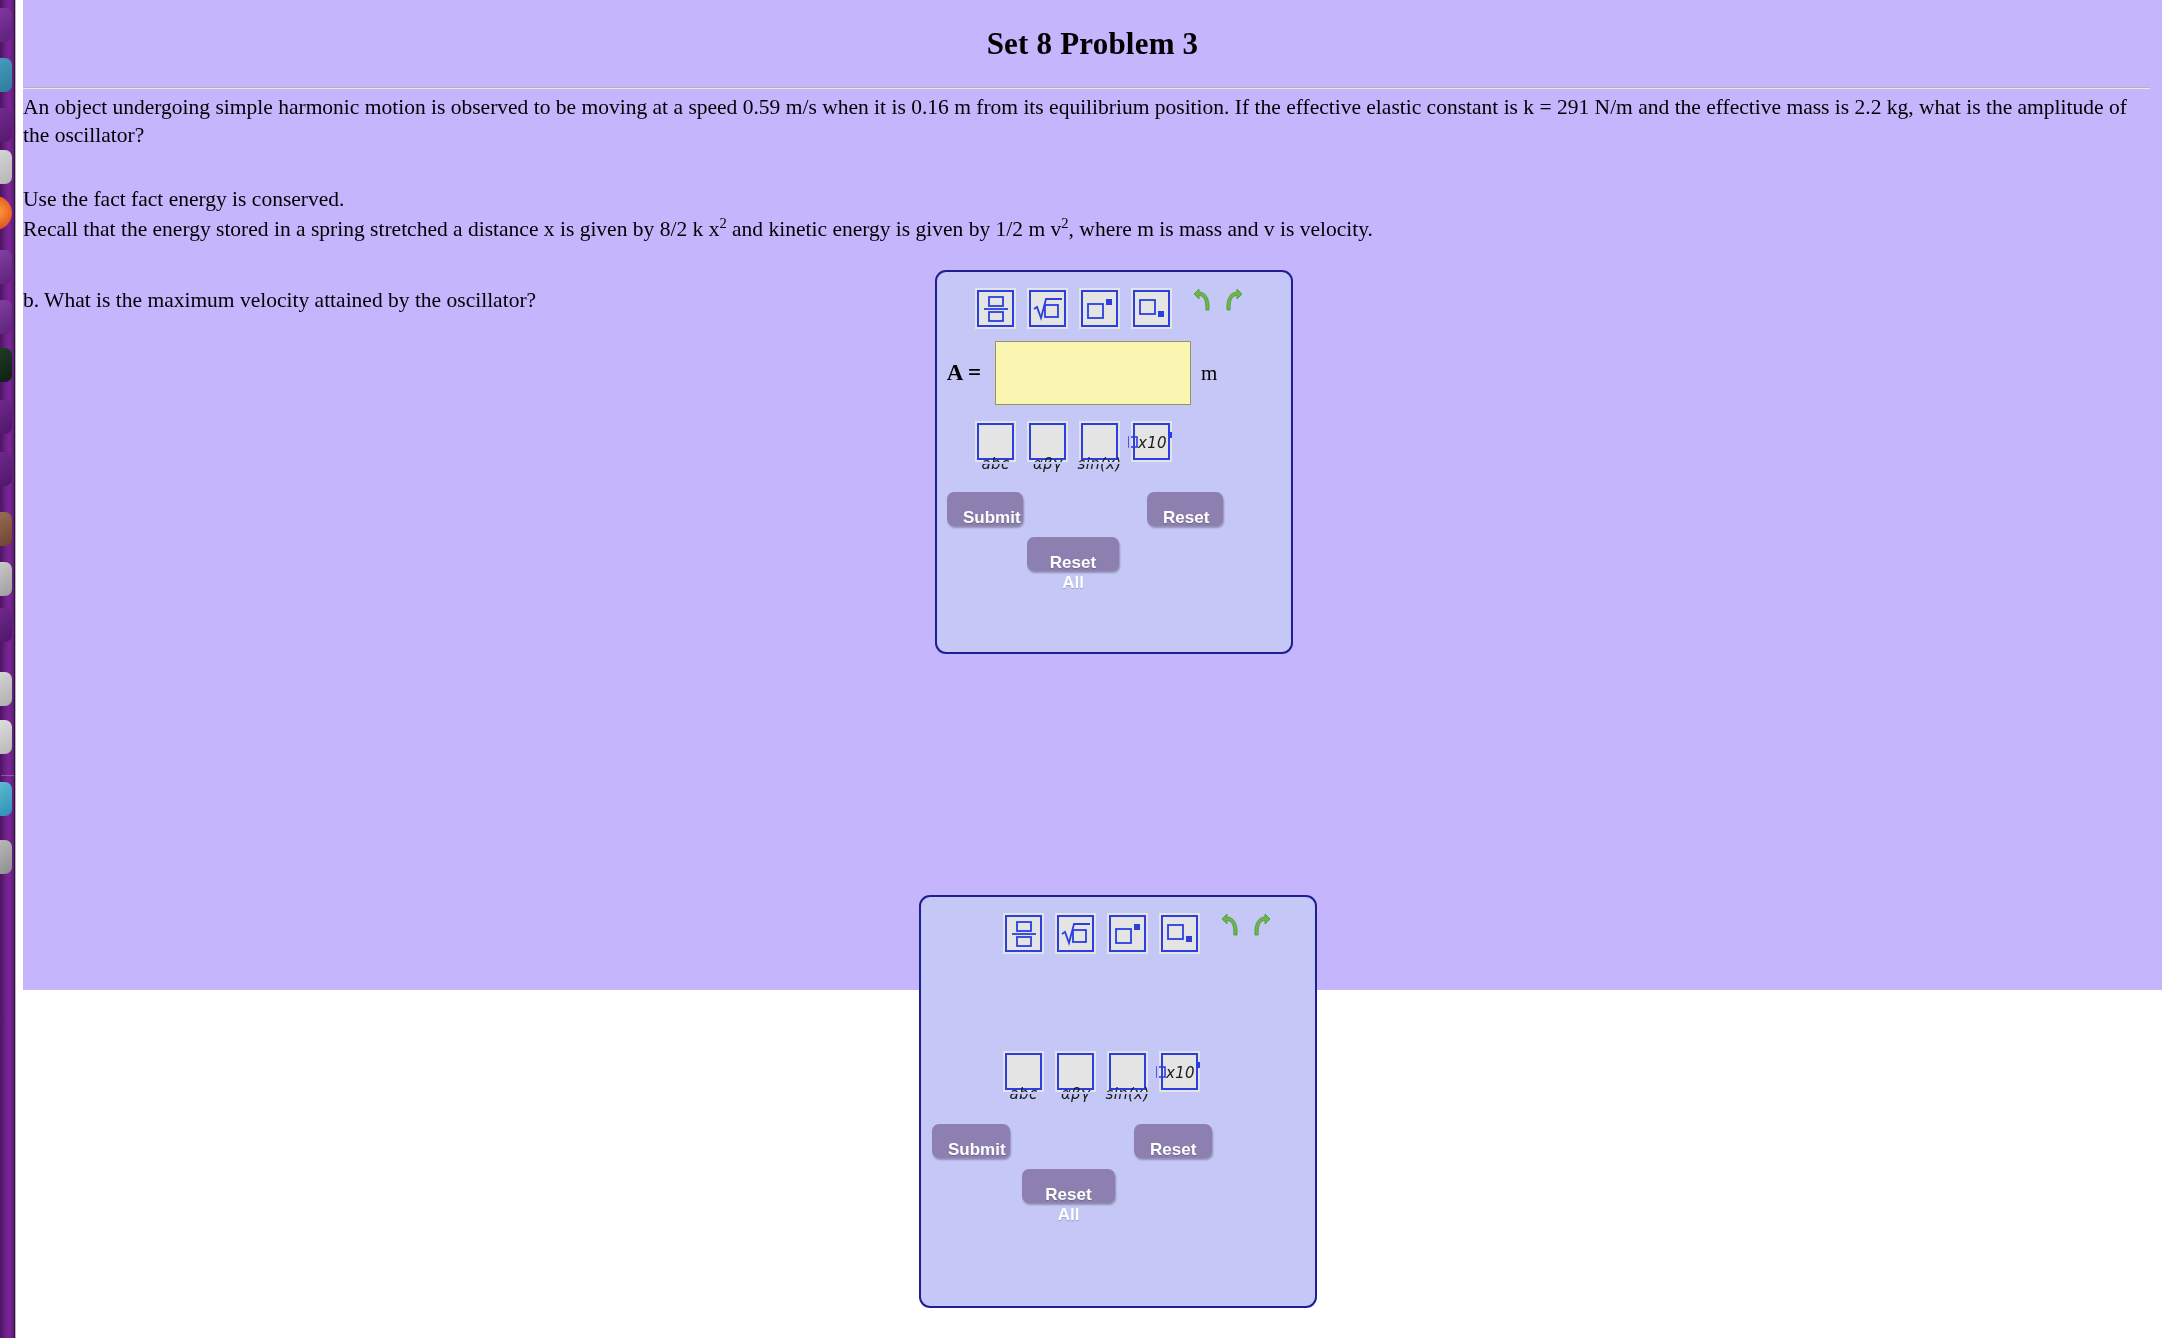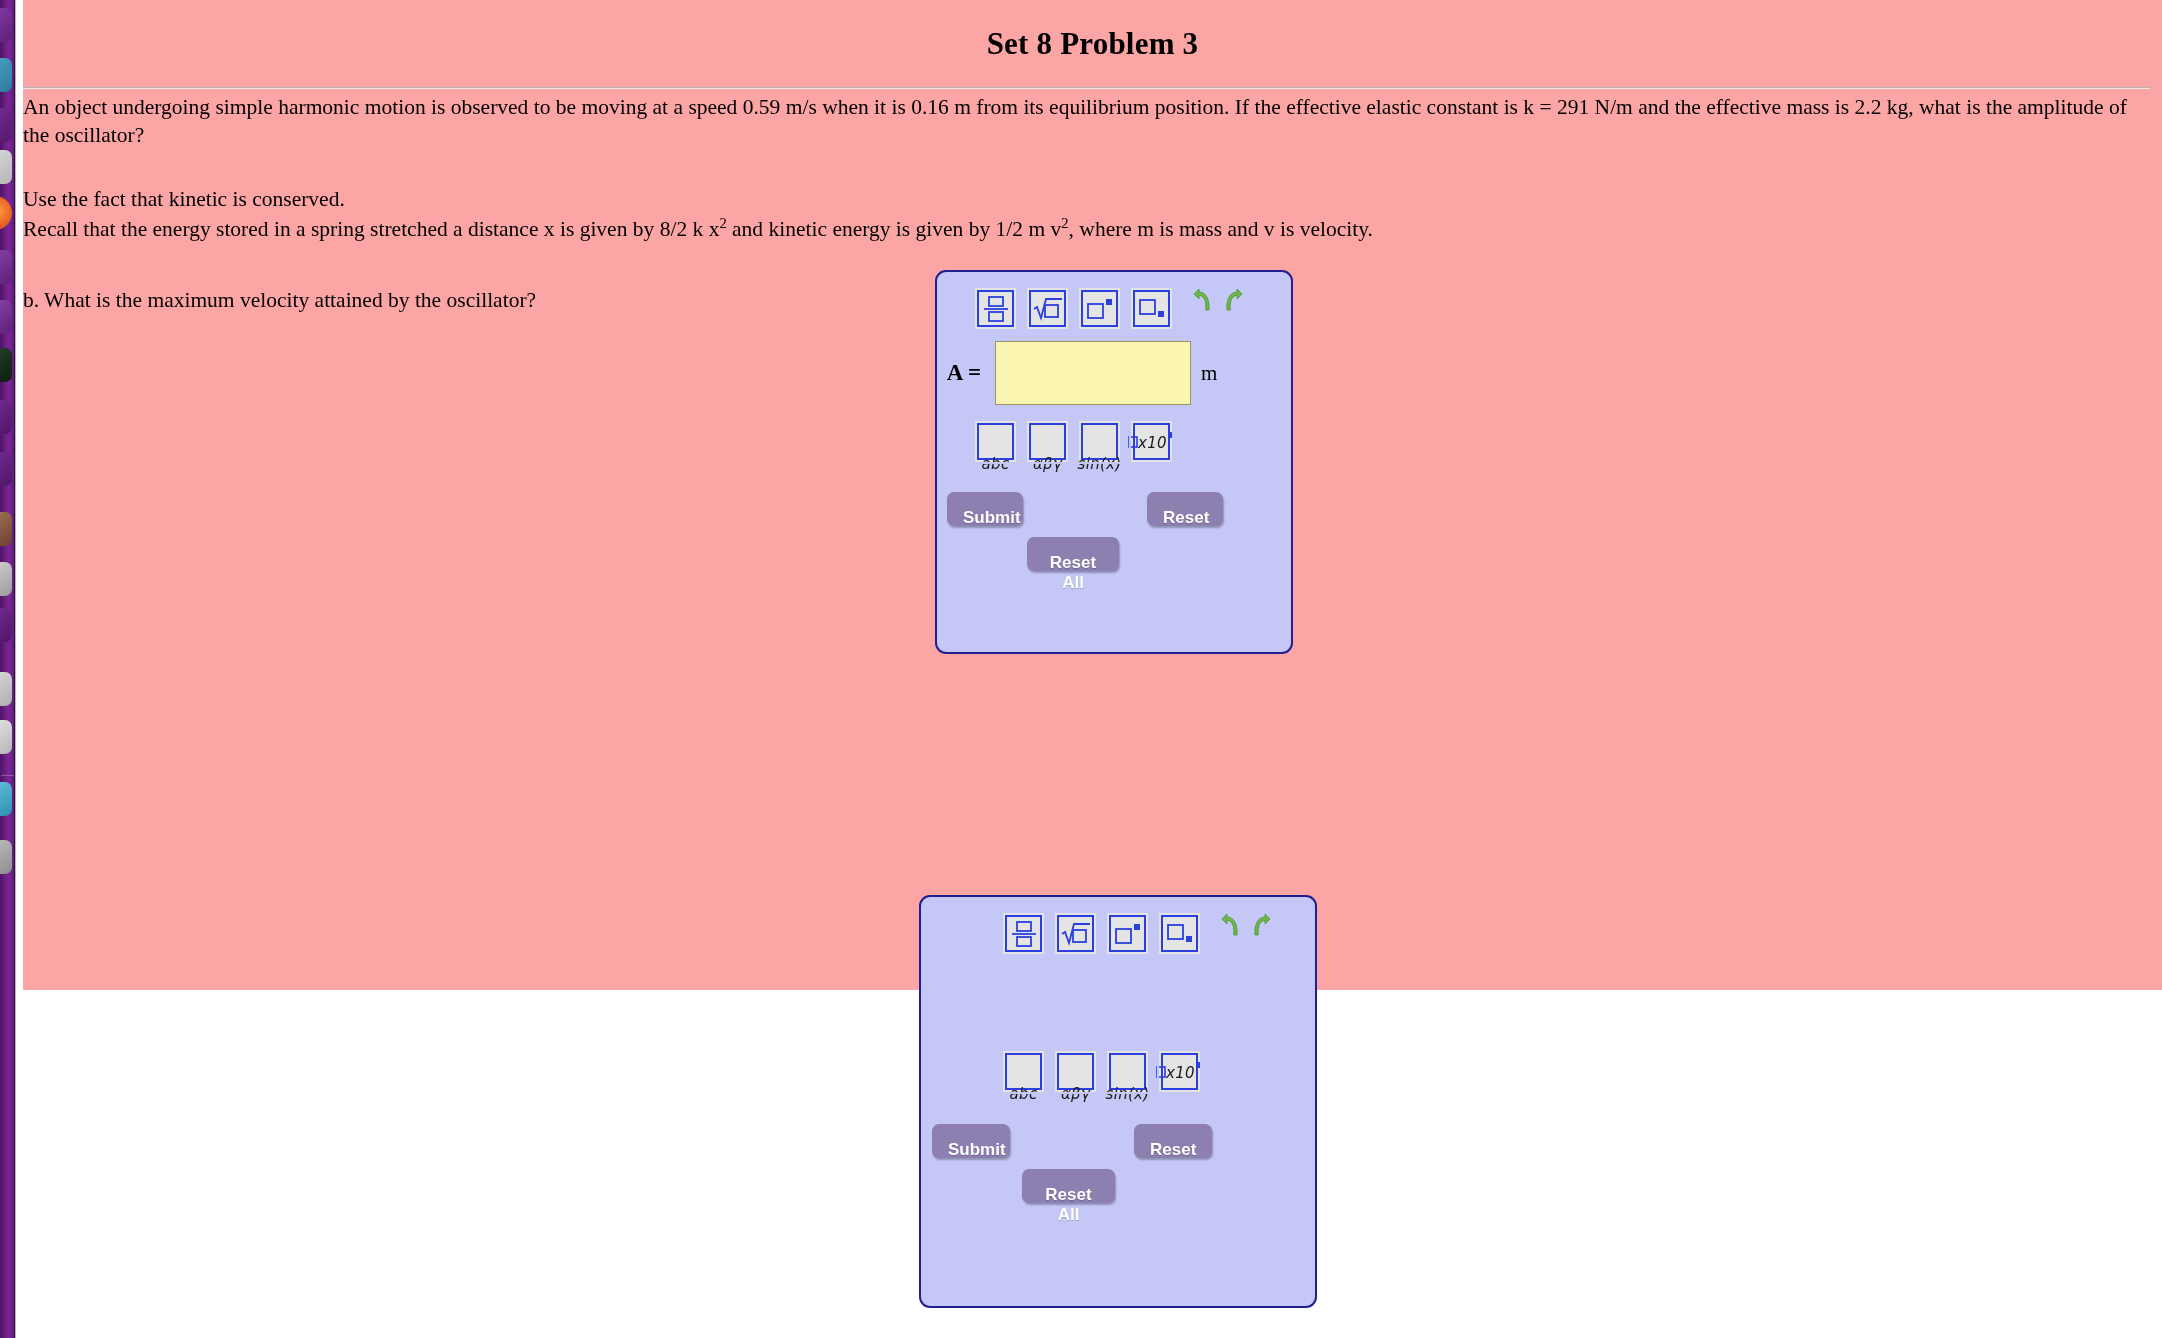--- a/index.html
+++ b/index.html
@@ -48,21 +48,21 @@
     width: 8px; height: 1338px; background: #ffffff;
     border-left: 1px solid #b9b9b9;
     z-index: 4;
   }
 
   
   #doc {
     position: absolute;
     left: 23px; top: 0;
     width: 2139px; height: 990px;
-    background: #fca5a5;
+    background: #c4b5fd;
     z-index: 1;
   }
 
   h1#title {
     margin: 0;
     padding: 26px 0 0 0;
     text-align: center;
     font-size: 31px;
     font-weight: bold;
     font-family: "Liberation Serif", "DejaVu Serif", serif;
@@ -298,21 +298,21 @@
           </svg>
         </span>
       </div>
     </div>
 
     <button class="act-btn" style="left:10px; top:220px; width:76px;">Submit</button>
     <button class="act-btn" style="left:210px; top:220px; width:76px;">Reset</button>
     <button class="act-btn" style="left:90px; top:265px; width:92px;">Reset All</button>
   </div>
 
-  <p class="para" id="p-hint1">Use the fact that kinetic is conserved.</p>
+  <p class="para" id="p-hint1">Use the fact fact energy is conserved.</p>
   <p class="para" id="p-hint2"><span>Recall that the energy stored in a spring stretched a distance x is given by 8/2 k x</span><sup class="exp">2</sup><span> and kinetic energy is given by 1/2 m v</span><sup class="exp">2</sup><span>, where m is mass and v is velocity.</span></p>
 
   <p class="para" id="p-partb">b. What is the maximum velocity attained by the oscillator?</p>
 
   <div class="widget" id="widget-b">
 
     <div class="tool-row" style="left:80px; top:14px;">
       <div class="tool-btn">
         <svg width="26" height="28" viewBox="0 0 26 28" aria-hidden="true">
           <rect x="6" y="2" width="14" height="9" fill="none" stroke="#2b3fe0" stroke-width="1.8"></rect>

